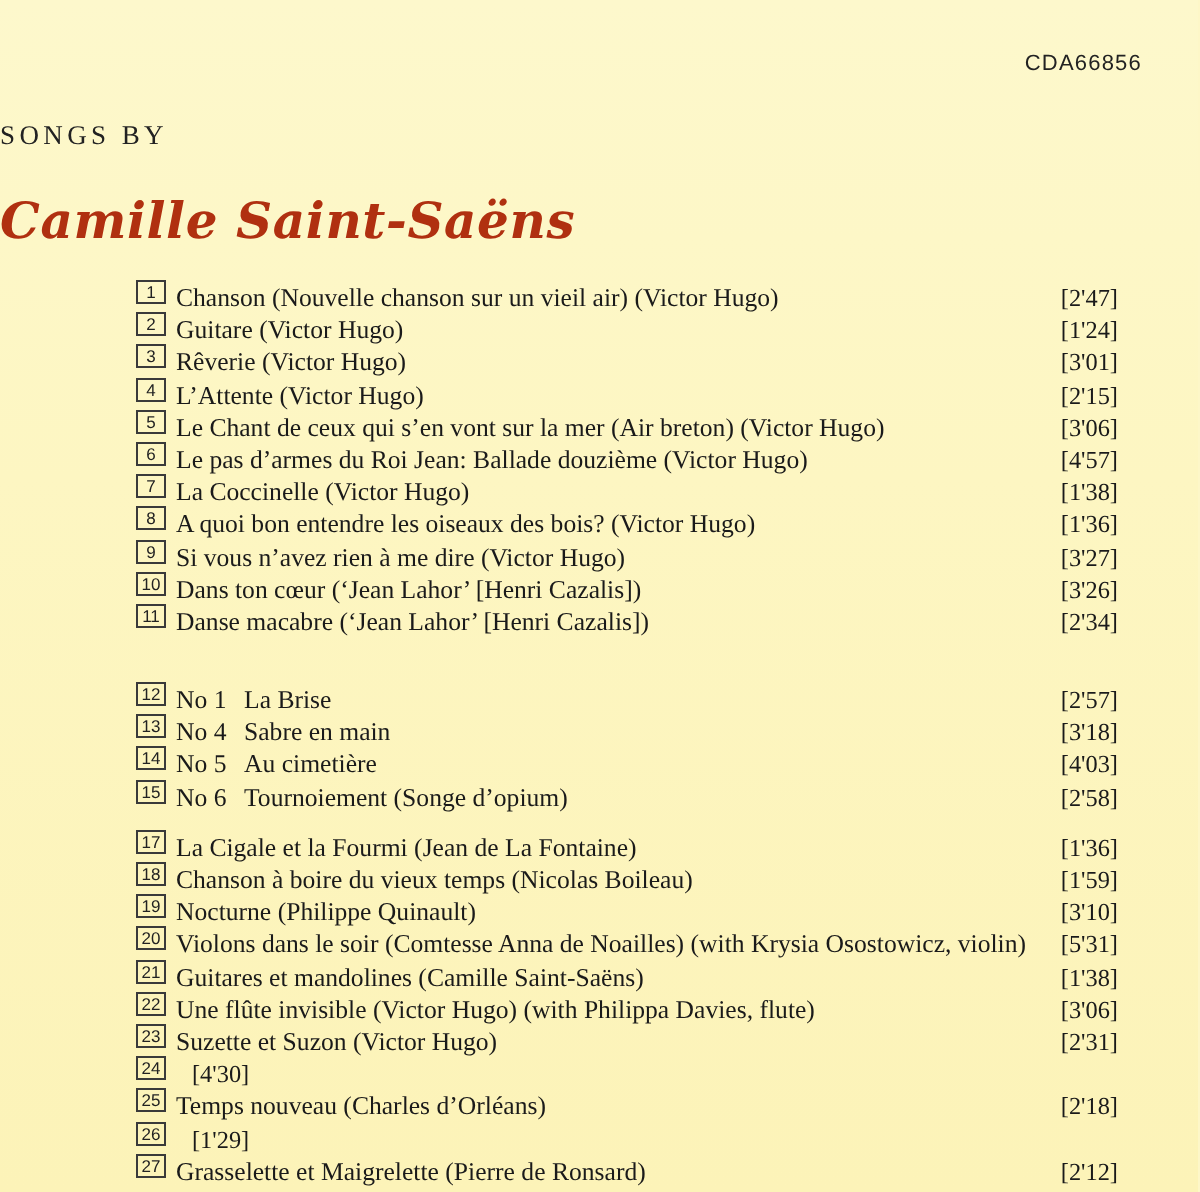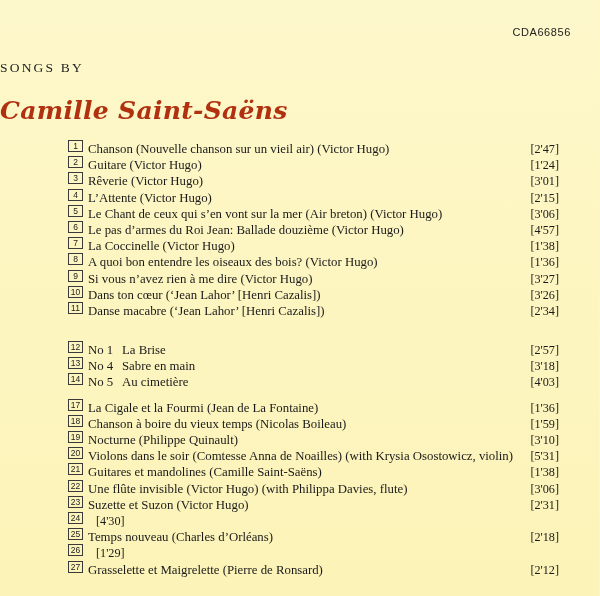--- a/index.html
+++ b/index.html
@@ -225,20 +225,27 @@
       <div class="title"><span class="sub-no">No 4</span><span class="indent-title">Sabre en main</span></div>
       <div class="dur">[3'18]</div>
     </div>
     <div class="row">
       <div class="num">
           <span>14</span>
         </div>
       <div class="title"><span class="sub-no">No 5</span><span class="indent-title">Au cimetière</span></div>
       <div class="dur">[4'03]</div>
     </div>
+    <div class="row">
+      <div class="num">
+          <span>15</span>
+        </div>
+      <div class="title"><span class="sub-no">No 6</span><span class="indent-title">Tournoiement (Songe d’opium)</span></div>
+      <div class="dur">[2'58]</div>
+    </div>
 
     <div class="spacer"></div>
 
     <div class="row">
       <div class="num">
           <span>17</span>
         </div>
       <div class="title">La Cigale et la Fourmi (Jean de La Fontaine)</div>
       <div class="dur">[1'36]</div>
     </div>

